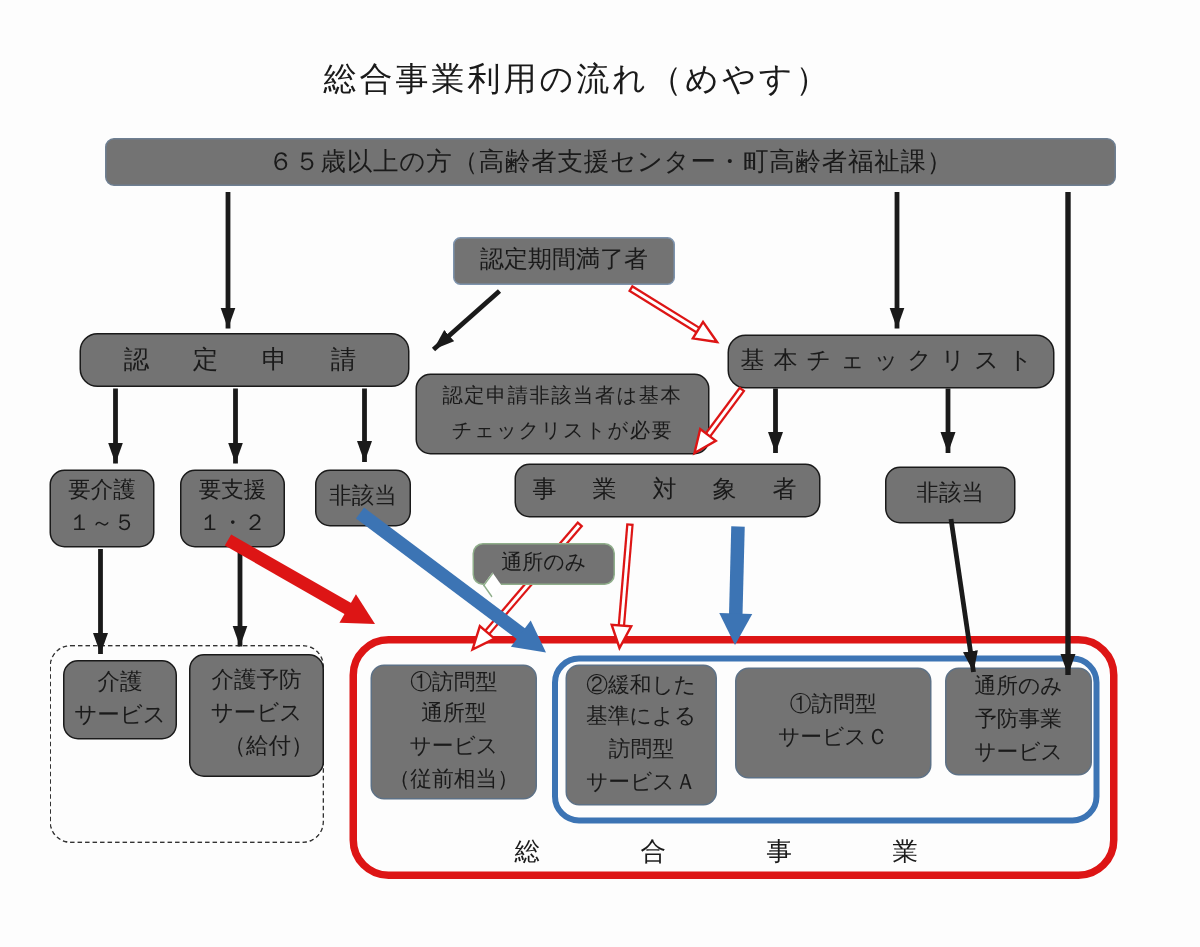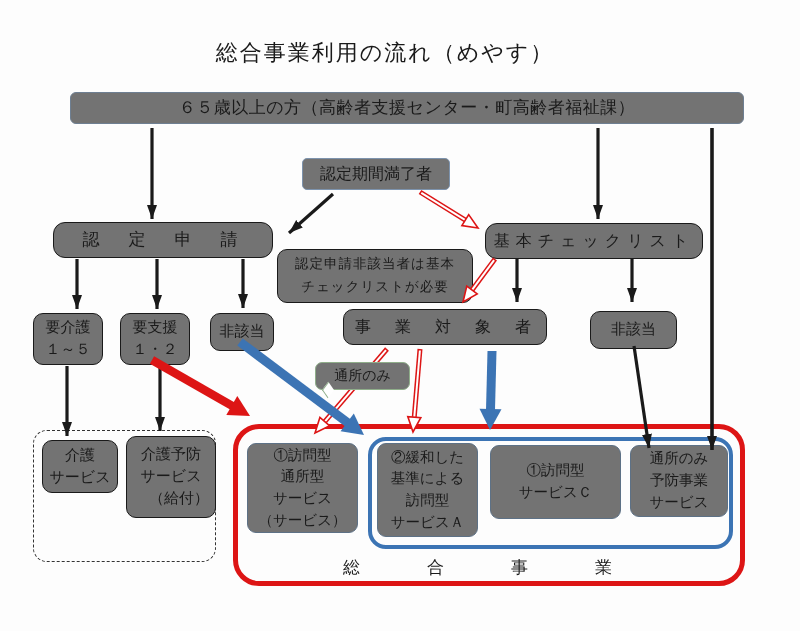--- a/index.html
+++ b/index.html
@@ -132,21 +132,21 @@
   <div class="box fs15" style="left:126px;top:436px;width:90px;height:82px;">
     <span>介護予防</span>
     <span>サービス</span>
     <span class="giveright">（給付）</span>
   </div>
 
   <div class="box bx-thinblue fs145" style="left:247px;top:443px;width:111px;height:90px;">
     <span>①訪問型</span>
     <span>通所型</span>
     <span>サービス</span>
-    <span>（サービス）</span>
+    <span>（従前相当）</span>
   </div>
 
   <div class="box bx-thinblue fs145" style="left:377px;top:443px;width:101px;height:94px;">
     <span>②緩和した</span>
     <span>基準による</span>
     <span>訪問型</span>
     <span>サービスＡ</span>
   </div>
 
   <div class="box bx-thinblue fs145" style="left:490px;top:445px;width:131px;height:74px;">

